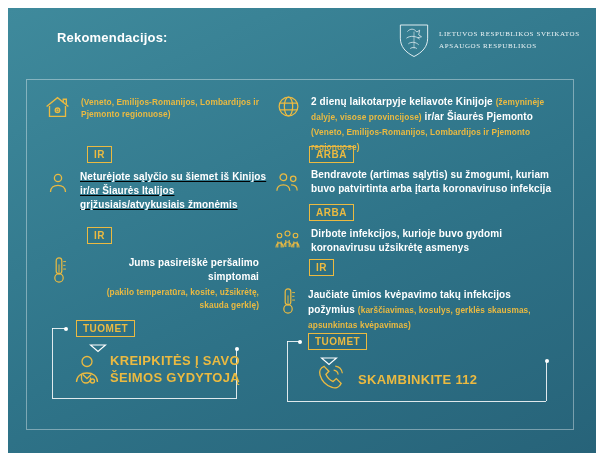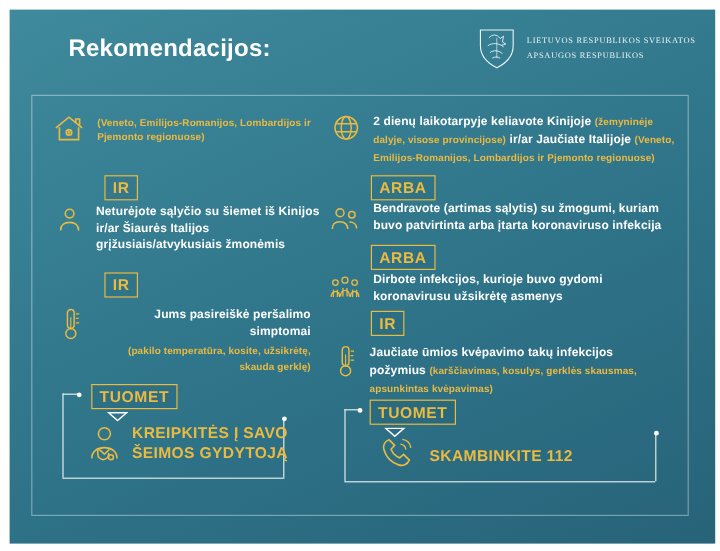--- a/index.html
+++ b/index.html
@@ -10,36 +10,36 @@
   .canvas {
     position:absolute; left:8px; top:8px; width:588px; height:445px;
     background:linear-gradient(155deg,#3f8a9c 0%,#2f7489 55%,#276379 100%);
   }
   .panel {
     position:absolute; left:18px; top:71px; width:546px; height:349px;
     border:1px solid rgba(255,255,255,0.38);
   }
   .title {
     position:absolute; left:49px; top:22px; margin:0;
-    font-size:20px; font-weight:700; color:#ffffff; letter-spacing:.2px;
+    font-size:13px; font-weight:700; color:#ffffff; letter-spacing:.2px;
   }
   .logo { position:absolute; left:390px; top:15px; display:flex; align-items:center; gap:9px; }
   .logo svg { display:block; }
   .logo-text { color:#eaf3f5; font-family:"Liberation Serif", serif; font-size:7px; letter-spacing:.6px; line-height:1.65; }
   .row { position:absolute; display:flex; gap:10px; }
   .ficon { flex:0 0 auto; color:#ebba41; }
   .ficon svg { display:block; }
   .txt { }
   .h { display:block; font-size:10px; font-weight:700; color:#ffffff; line-height:1.42; letter-spacing:.1px; }
   .note { display:block; font-size:8.3px; font-weight:700; color:#ebba41; line-height:1.5; margin-top:2px; letter-spacing:.1px; }
   .mix { font-size:10px; font-weight:700; color:#ffffff; line-height:1.5; letter-spacing:.1px; }
   .mix .note-in { font-size:8.3px; color:#ebba41; }
   .badge {
     position:absolute; display:inline-block; border:1px solid #ebba41; color:#ebba41;
-    font-size:13px; font-weight:700; letter-spacing:.5px; padding:2px 6px 2px 6px;
+    font-size:10px; font-weight:700; letter-spacing:.5px; padding:2px 6px 2px 6px;
     background:rgba(23,73,92,0.12);
   }
   .cta-text { position:absolute; font-size:13px; font-weight:700; color:#ebba41; line-height:1.3; letter-spacing:.3px; }
   .cta-icon { position:absolute; color:#ebba41; }
   .chev { position:absolute; }
   .bl { position:absolute; background:rgba(255,255,255,0.85); }
   .dot { position:absolute; width:4px; height:4px; border-radius:50%; background:#ffffff; }
 </style>
 </head>
 <body>
@@ -82,21 +82,21 @@
 
   <span class="badge" style="left:79px; top:138px;">IR</span>
 
   <div class="row" style="left:38px; top:162px;">
     <span class="ficon">
       <svg width="24" height="26" viewBox="0 0 24 24" stroke="currentColor" fill="none" stroke-width="1.3">
         <circle cx="12" cy="7" r="3.6"></circle>
         <path d="M4.5 21 c0-4.3 3.2-6.7 7.5-6.7 s7.5 2.4 7.5 6.7"></path>
       </svg>
     </span>
-    <div class="txt" style="width:200px;">
+    <div class="txt" style="width:200px;text-decoration:underline;">
       <span class="h">Neturėjote sąlyčio su šiemet iš Kinijos ir/ar Šiaurės Italijos grįžusiais/atvykusiais žmonėmis</span>
     </div>
   </div>
 
   <span class="badge" style="left:79px; top:219px;">IR</span>
 
   <div class="row" style="left:41px; top:248px;text-align:right;">
     <span class="ficon">
       <svg width="20" height="28" viewBox="0 0 20 30" stroke="currentColor" fill="none" stroke-width="1.3">
         <rect x="7" y="2" width="6" height="17" rx="3"></rect>
@@ -140,21 +140,21 @@
     <span class="ficon">
       <svg width="25" height="25" viewBox="0 0 24 24" stroke="currentColor" fill="none" stroke-width="1.2">
         <circle cx="12" cy="12" r="9"></circle>
         <ellipse cx="12" cy="12" rx="4" ry="9"></ellipse>
         <path d="M3.8 8.8 h16.4 M3.8 15.2 h16.4"></path>
       </svg>
     </span>
     <div class="txt mix" style="width:254px;">
       <span>2 dienų laikotarpyje keliavote Kinijoje</span>
       <span class="note-in">(žemyninėje dalyje, visose provincijose)</span>
-      <span>ir/ar Jaučiate Italijoje</span>
+      <span>ir/ar Šiaurės Pjemonto</span>
       <span class="note-in">(Veneto, Emilijos-Romanijos, Lombardijos ir Pjemonto regionuose)</span>
     </div>
   </div>
 
   <span class="badge" style="left:301px; top:138px;">ARBA</span>
 
   <div class="row" style="left:266px; top:160px;align-items:center;">
     <span class="ficon">
       <svg width="27" height="23" viewBox="0 0 26 22" stroke="currentColor" fill="none" stroke-width="1.2">
         <circle cx="9" cy="6" r="3.2"></circle>

